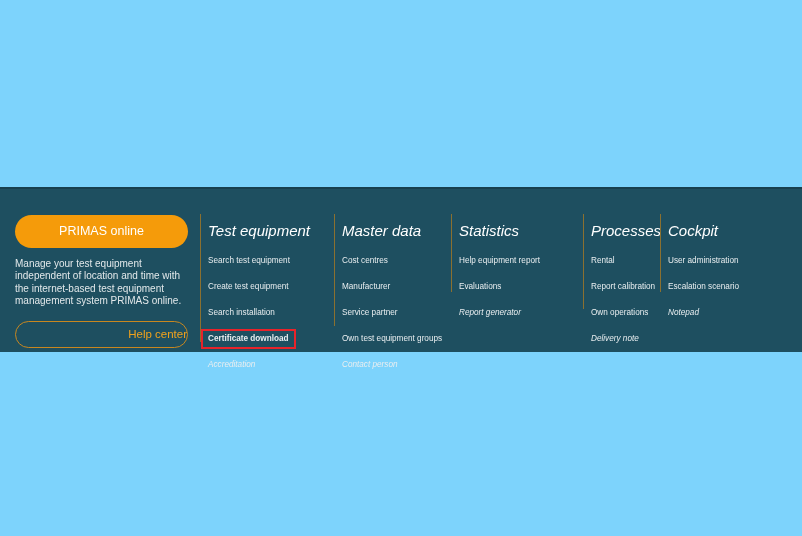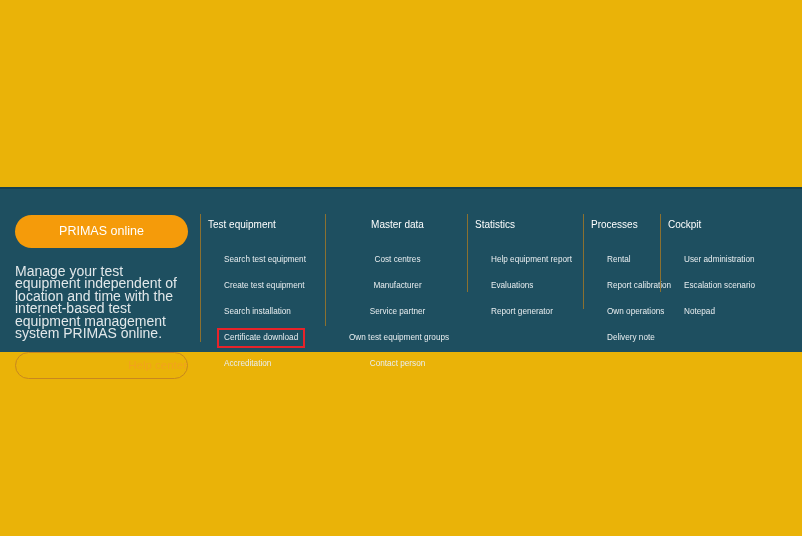--- a/index.html
+++ b/index.html
@@ -2,77 +2,78 @@
 <html><head>
 <meta charset="utf-8">
 <style>
   html,body{margin:0;padding:0;}
   body{
     width:802px;height:536px;background:#ffffff;
     font-family:"Liberation Sans", sans-serif;
     -webkit-font-smoothing:antialiased;
     overflow:hidden;position:relative;
   }
-  .screen{position:absolute;inset:0;background:#eab308;}
+  .screen{position:absolute;inset:0;background:#7dd3fc;}
 
   
   .megamenu{
     position:absolute;left:0;top:187px;width:802px;height:165px;
     background:#1e4f60;
     border-top:2px solid #17404f;
     box-sizing:border-box;
   }
 
   
   .promo{position:absolute;left:15px;top:26px;width:175px;}
   .primas-btn{
     display:block;width:173px;height:33px;line-height:33px;
     background:#f59b0a;border-radius:17px;border:none;
     color:#ffffff;font-size:12.5px;text-align:center;
     cursor:pointer;padding:0;font-family:"Liberation Sans", sans-serif;
   }
   .promo-text{
-    margin:17px 0 0 0;color:#e2e8ea;font-size:14px;line-height:12.4px;
+    margin:10px 0 0 0;color:#e2e8ea;font-size:10px;line-height:12.4px;
     width:168px;
   }
   .help-btn{
     display:block;margin-top:13px;width:173px;height:27px;line-height:25px;
     background:transparent;border:1px solid #c8871f;border-radius:14px;
     color:#f2a31c;font-size:11.5px;text-align:right;
     cursor:pointer;padding:0;box-sizing:border-box;
     font-family:"Liberation Sans", sans-serif;
   }
 
   
   .cols{position:absolute;left:200px;top:25px;}
   .col{
     position:absolute;top:0;
     border-left:1.5px solid #8a7030;
     padding-left:7px;box-sizing:border-box;
   }
   .col-title{
-    color:#ffffff;font-size:10px;margin:4px 0 11px 0;
-    white-space:nowrap;line-height:14px;
+    color:#ffffff;font-size:15px;margin:10px 0 11px 0;
+    white-space:nowrap;line-height:14px;font-style:italic;
   }
-  .col-links{list-style:none;margin:16px;padding:0;}
+  .col-links{list-style:none;margin:0;padding:0;}
   .col-links li{margin:0 0 8px 0;padding:0;}
-  .col-links li:last-child{margin-bottom:0;}
+  .col-links li:last-child{margin-bottom:0;font-style:italic;}
   .col-links a{
     color:#e9eef0;font-size:8.2px;text-decoration:none;
     white-space:nowrap;display:inline-block;line-height:10px;
     cursor:pointer;
   }
 
   
   .hl{
     position:relative;
     outline:2px solid #e8232a;
     outline-offset:2px;
     padding:1px 3px;
     margin-left:-3px;
+    font-weight:bold;
   }
 </style>
 </head>
 <body>
 
 <div class="screen">
 
   <div class="megamenu">
 
     <div class="promo">
@@ -85,31 +86,31 @@
         <div class="col" style="left: 0px; width: 125px; height: 128px;">
           <div class="col-title">Test equipment</div>
           <ul class="col-links">
             <li><a href="#">Search test equipment</a></li>
             <li><a href="#">Create test equipment</a></li>
             <li><a href="#">Search installation</a></li>
             <li><a href="#" class="hl">Certificate download</a></li>
             <li><a href="#">Accreditation</a></li>
           </ul>
         </div>
-        <div class="col" style="left: 125px; width: 137px; height: 112px; text-align: center;">
+        <div class="col" style="left: 134px; width: 137px; height: 112px;">
           <div class="col-title">Master data</div>
           <ul class="col-links">
             <li><a href="#">Cost centres</a></li>
             <li><a href="#">Manufacturer</a></li>
             <li><a href="#">Service partner</a></li>
             <li><a href="#">Own test equipment groups</a></li>
             <li><a href="#">Contact person</a></li>
           </ul>
         </div>
-        <div class="col" style="left: 267px; width: 121px; height: 78px;">
+        <div class="col" style="left: 251px; width: 121px; height: 78px;">
           <div class="col-title">Statistics</div>
           <ul class="col-links">
             <li><a href="#">Help equipment report</a></li>
             <li><a href="#">Evaluations</a></li>
             <li><a href="#">Report generator</a></li>
           </ul>
         </div>
         <div class="col" style="left: 383px; width: 105px; height: 95px;">
           <div class="col-title">Processes</div>
           <ul class="col-links">

